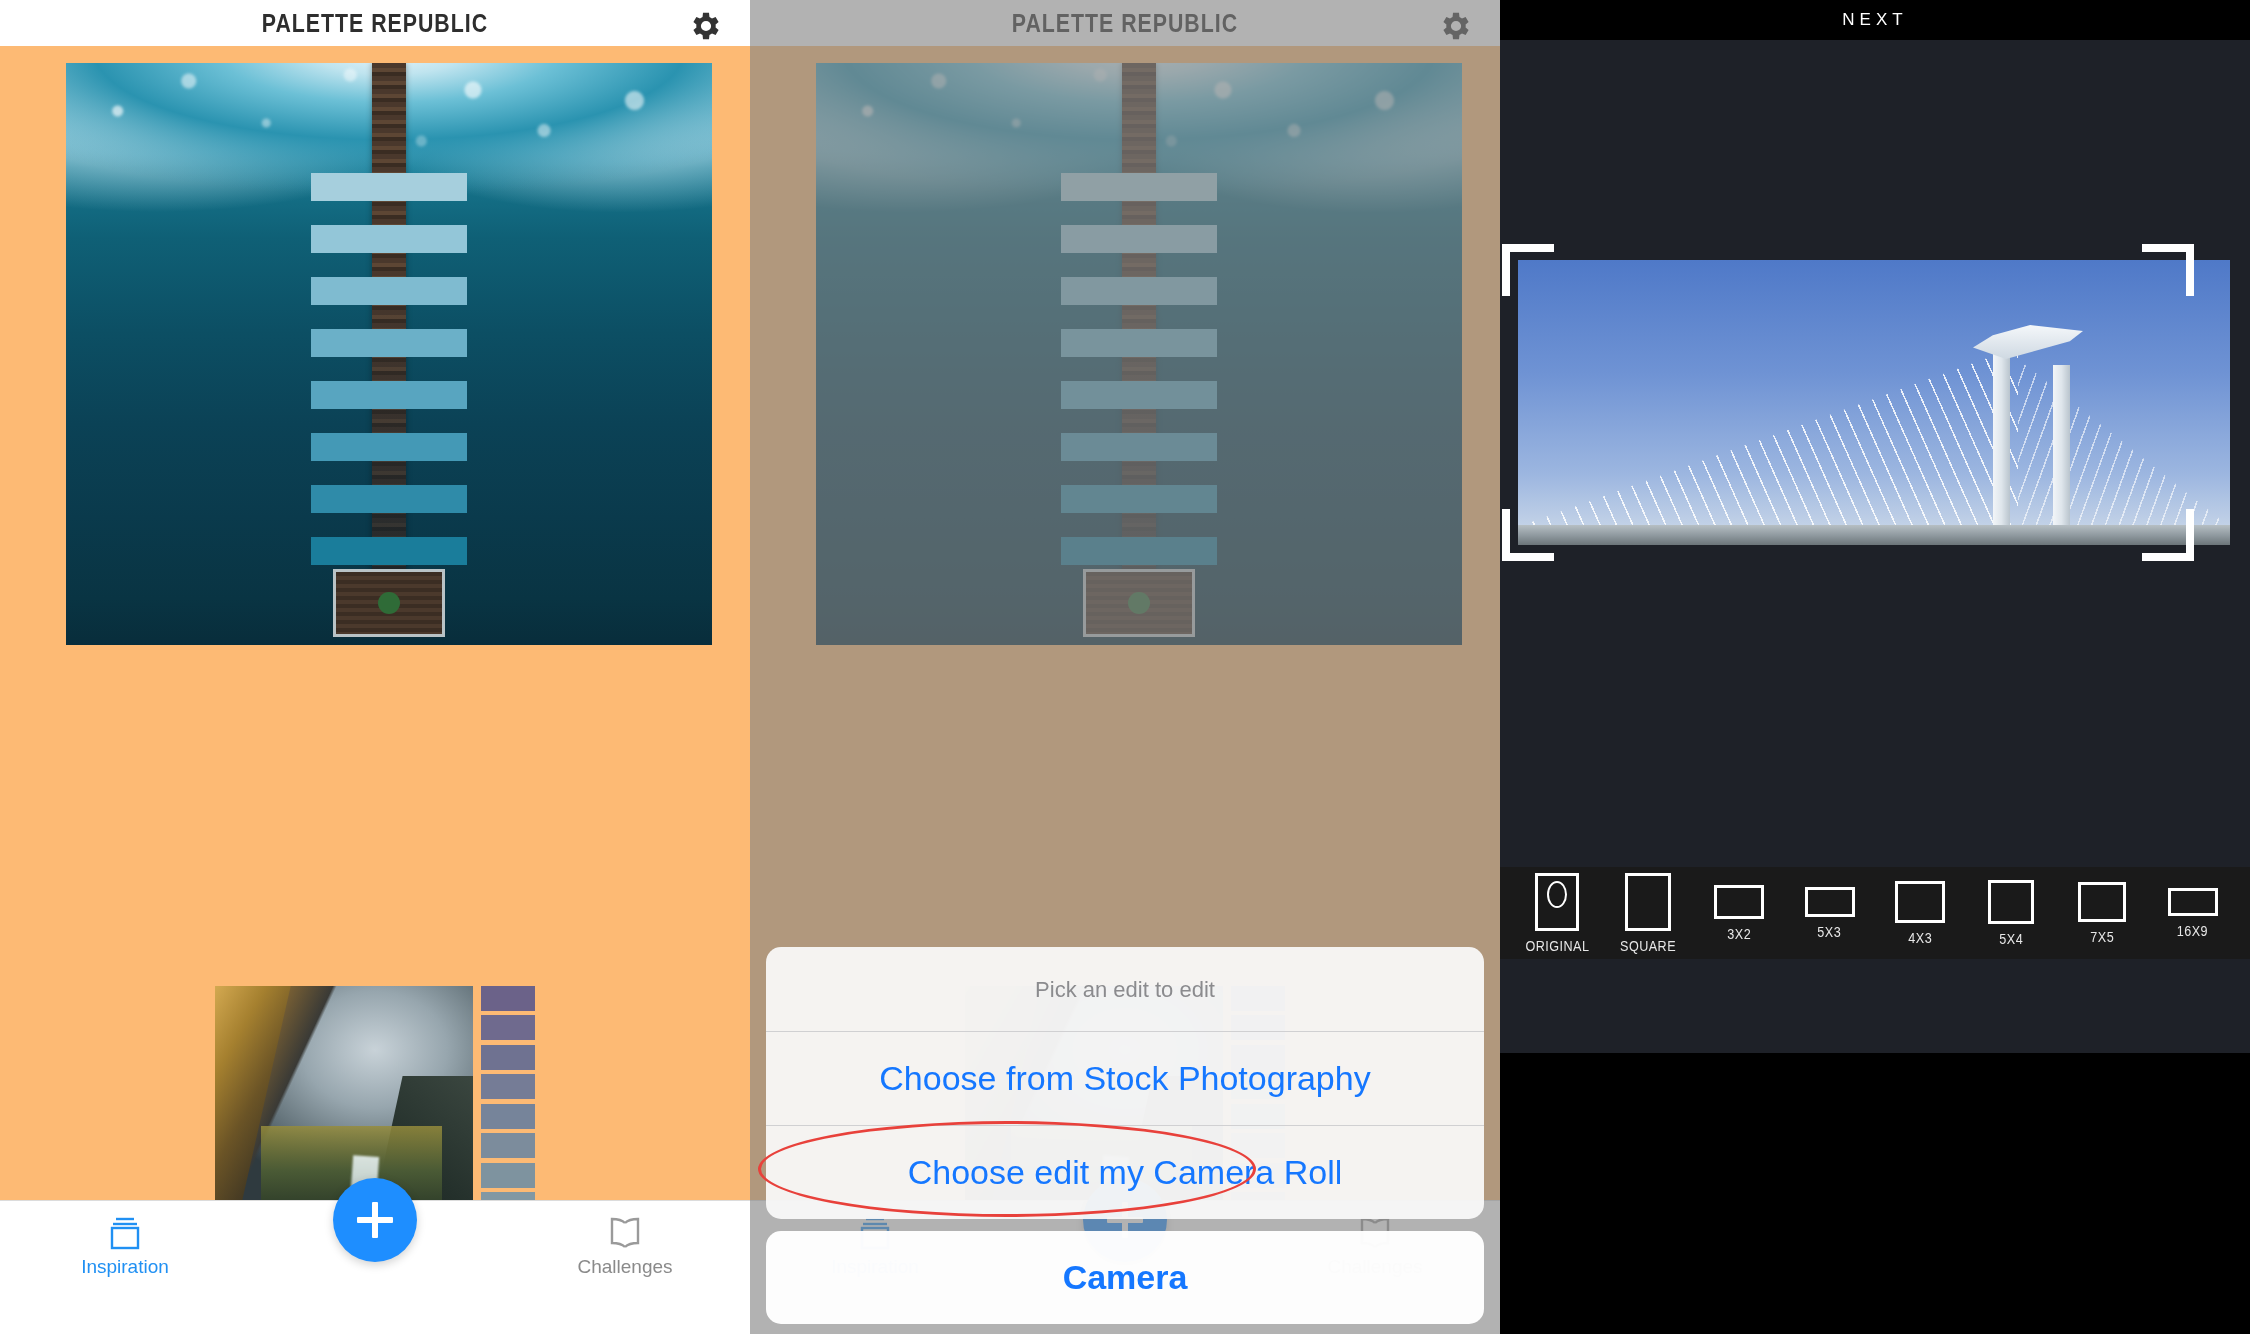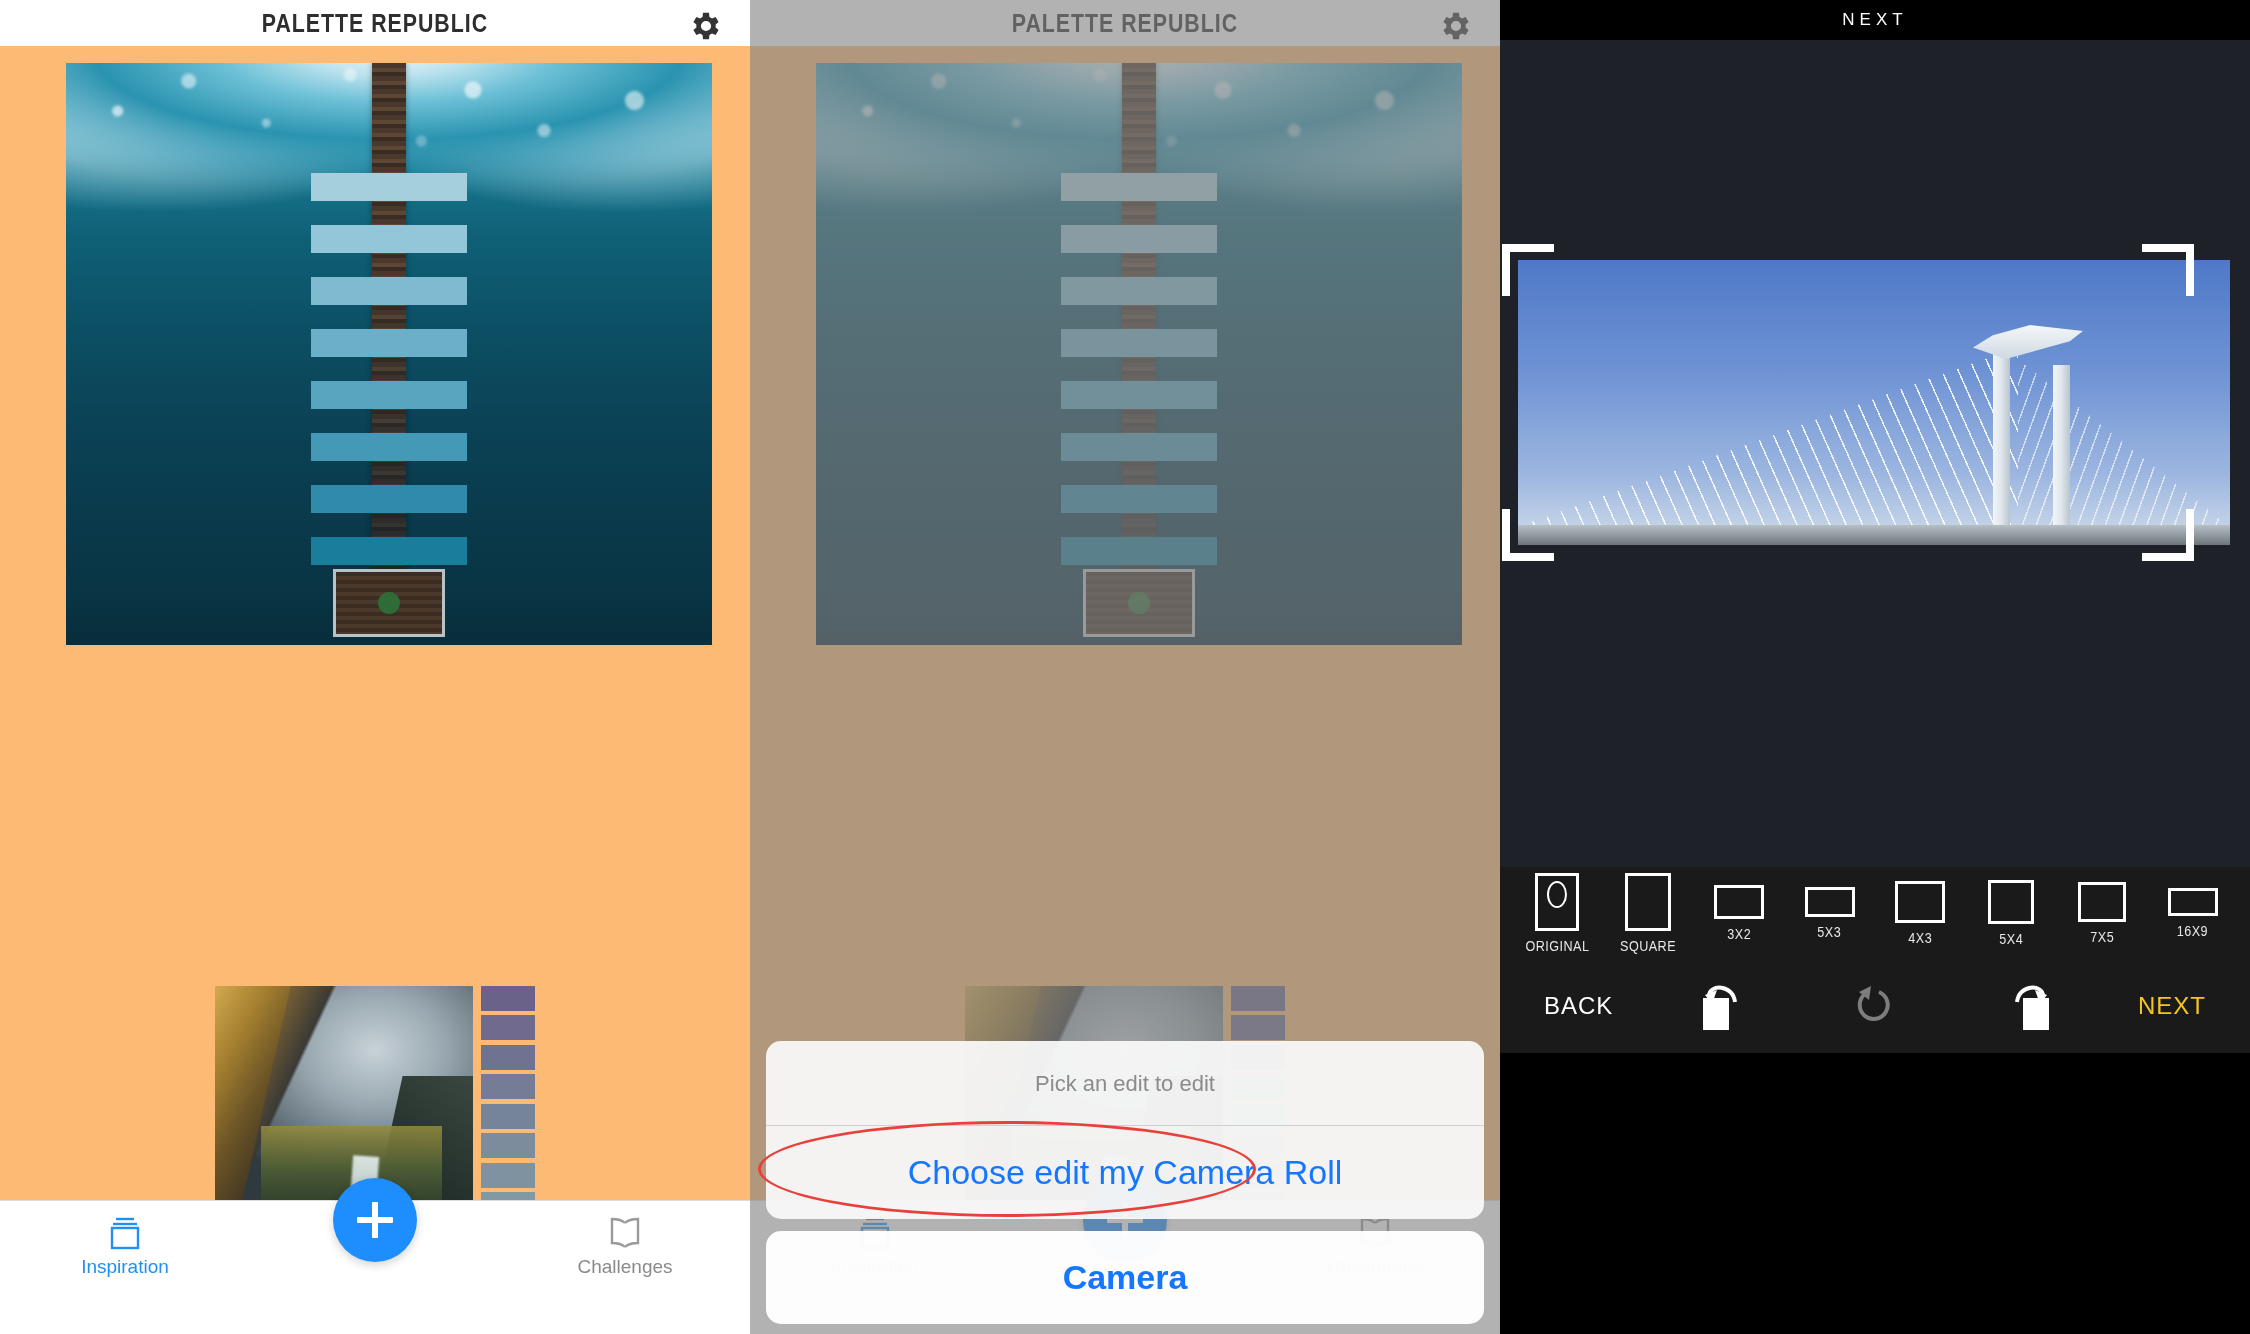--- a/index.html
+++ b/index.html
@@ -414,20 +414,21 @@
       <div class="fab">
         <div class="plus"></div>
       </div>
     </div>
 
     <div class="dim"></div>
 
     <div class="sheet-wrap">
       <div class="sheet">
         <div class="sheet-title">Pick an edit to edit</div>
+        <div class="sheet-row">Choose from Stock Photography</div>
         <div class="sheet-row">Choose edit my Camera Roll</div>
       </div>
       <div class="sheet-cancel">Camera</div>
     </div>
 
     <div class="annot-ellipse"></div>
   </div>
 
   <div class="panel panel-3">
 
@@ -492,42 +493,16 @@
           <div class="ratio">
             <div class="rbox" style="width: 48px; height: 40px;"></div>
             <div class="rlabel">7X5</div>
           </div>
           <div class="ratio">
             <div class="rbox" style="width: 50px; height: 28px;"></div>
             <div class="rlabel">16X9</div>
           </div>
         </div>
 
-      <div class="crop-toolbar">
-        <div class="tb-back">BACK</div>
-        <div class="tb-spacer"></div>
-        <div class="rot">
-          <div class="sq"></div>
-          <svg width="62" height="60" viewBox="0 0 62 60" fill="none">
-            <path d="M10 20 C10 8, 34 8, 36 26" stroke="#fff" stroke-width="4" fill="none"></path>
-            <path d="M18 14 L6 19 L13 28 Z" fill="#fff"></path>
-          </svg>
-        </div>
-        <div class="rot reset">
-          <svg width="62" height="60" viewBox="0 0 62 60" fill="none">
-            <path d="M34 16 A14 14 0 1 1 20 18" stroke="#7d7d7d" stroke-width="4" fill="none"></path>
-            <path d="M26 10 L14 16 L24 24 Z" fill="#7d7d7d"></path>
-          </svg>
-        </div>
-        <div class="rot rot-r">
-          <div class="sq"></div>
-          <svg width="62" height="60" viewBox="0 0 62 60" fill="none">
-            <path d="M52 20 C52 8, 28 8, 26 26" stroke="#fff" stroke-width="4" fill="none"></path>
-            <path d="M44 14 L56 19 L49 28 Z" fill="#fff"></path>
-          </svg>
-        </div>
-        <div class="tb-spacer"></div>
-        <div class="tb-next">NEXT</div>
-      </div>
     </div>
   </div>
 
 </div>
 
 </body></html>

